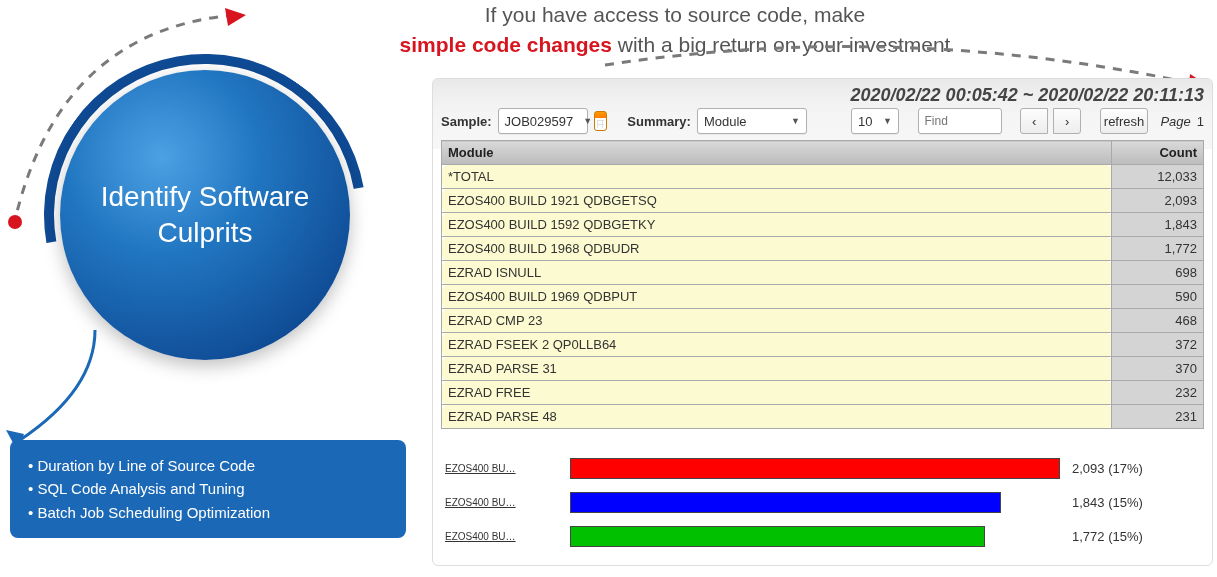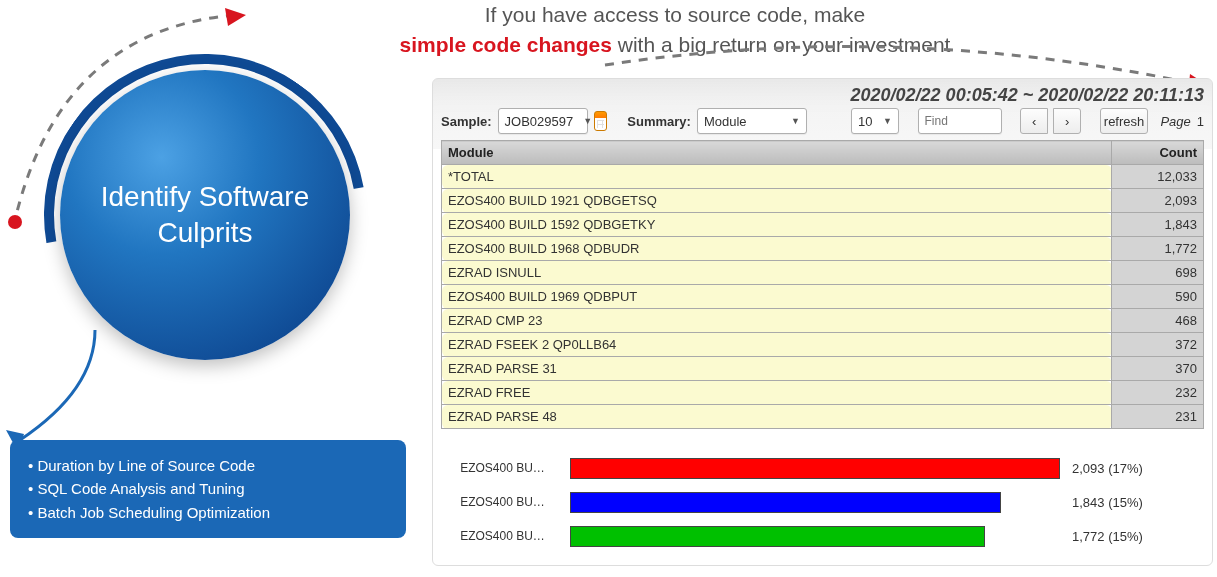--- a/index.html
+++ b/index.html
@@ -98,21 +98,21 @@
     background: linear-gradient(#d8d8d8,#bcbcbc);
     font-weight: bold; color: #222;
   }
   table.grid th.count, table.grid td.count { text-align: right; width: 92px; }
   table.grid td.module { background: #fbfad0; border-radius: 6px; }
   table.grid td.count  { background: #d4d4d4; margin-left: 32px; }
 
   
   .chart { margin-top: 22px; padding: 0 4px; }
   .chart-row { display: flex; align-items: center; height: 34px; gap: 10px; }
-  .chart-label { width: 115px; font-size: 12px; text-align: center; color: #333; white-space: nowrap; overflow: hidden; text-overflow: ellipsis; }
+  .chart-label { width: 115px; font-size: 10px; text-align: left; color: #333; white-space: nowrap; overflow: hidden; text-overflow: ellipsis; text-decoration: underline; }
   .chart-track { flex: 0 0 490px; height: 21px; position: relative; }
   .chart-bar { position: absolute; left: 0; top: 0; bottom: 0; border: 1px solid #444; }
   .chart-val { font-size: 13px; color: #333; margin-left: 2px; }
 </style>
 </head>
 <body>
 
 <div class="promo">
 
   <svg class="dash-path" style="left:0;top:0" width="260" height="240">

